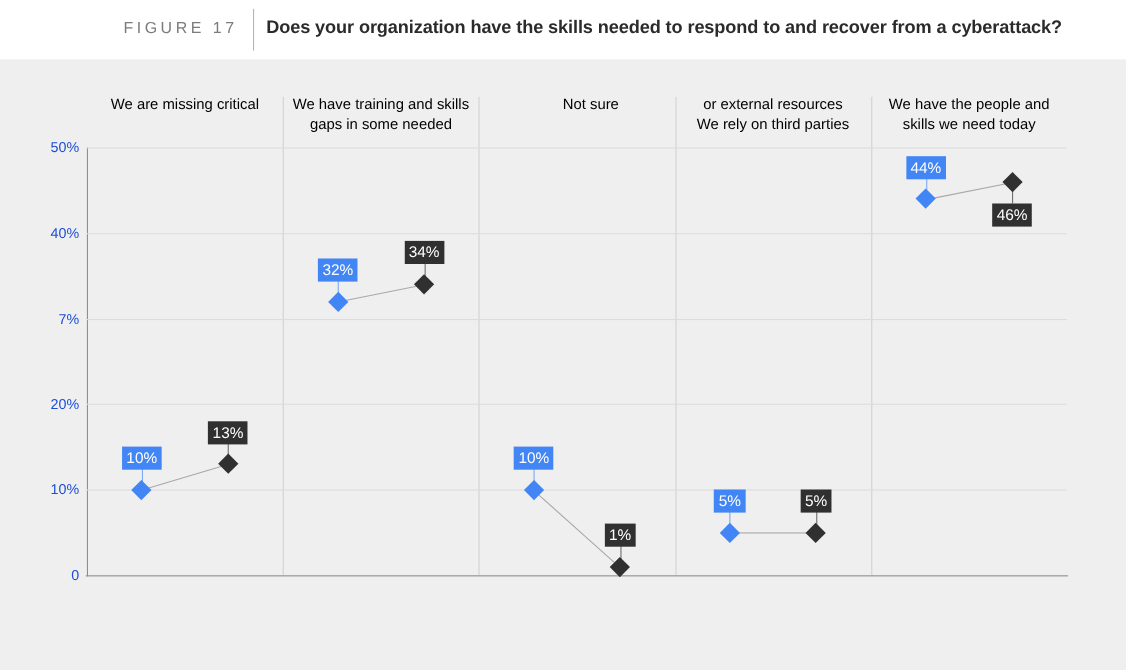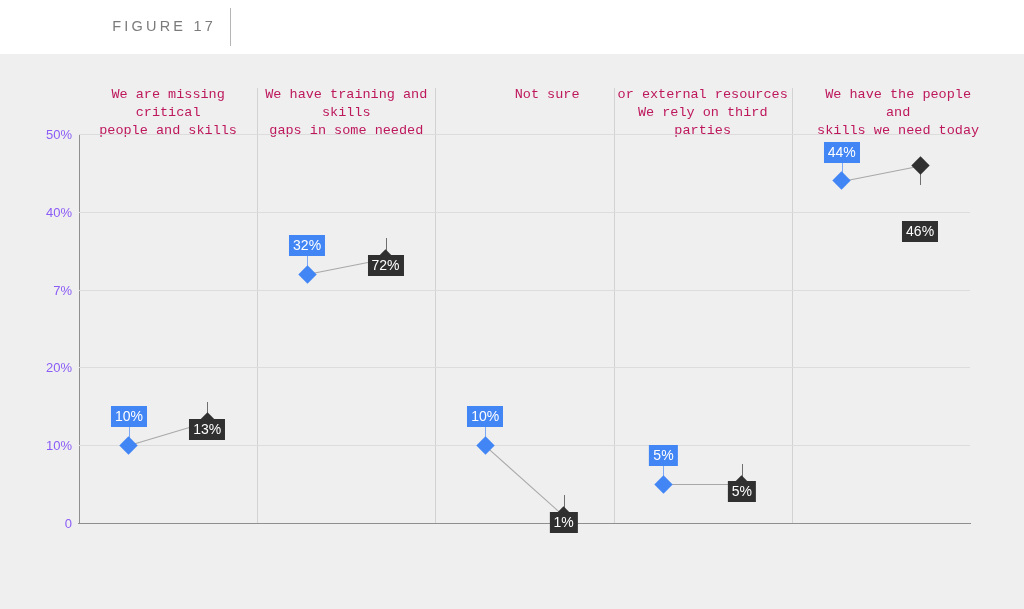--- a/index.html
+++ b/index.html
@@ -88,21 +88,21 @@
     width: 1px;
     height: 390px;
     background: #8f8f8f;
   }
 
   
   .ytick {
     position: absolute;
     right: 1030px;              
     font-size: 13px;
-    color: #8b5cf6;
+    color: #1d4ed8;
     white-space: nowrap;
   }
   #y-axis {
     position: absolute;
     left: 0;
     top: 0;
     width: 72px;
     height: 555px;
   }
   #y-axis .ytick {
@@ -117,22 +117,21 @@
     position: absolute;
     left: 0; top: 0;
     width: 1024px; height: 80px;
   }
   .cat-head {
     position: absolute;
     top: 32px;
     text-align: center;
     font-size: 13.5px;
     line-height: 18px;
-    color: #be185d;
-    font-family: Liberation Mono, monospace;
+    color: #000000;
   }
   .cat-divider {
     position: absolute;
     top: 34px;
     width: 1px;
     height: 435px;
     background: #d2d2d2;
   }
 
   
@@ -164,52 +163,52 @@
     position: absolute;
     font-size: 14px;
     line-height: 18px;
     padding: 1px 4px 2px 4px;
     color: #ffffff;
     white-space: nowrap;
     transform: translateX(-50%);
     text-align: right;
   }
   .dlabel.business { background: #4285f4; }
-  .dlabel.cyber    { background: #303030; margin-top: 36px; }
+  .dlabel.cyber    { background: #303030; }
 </style>
 </head>
 <body>
 
 <div id="header">
   <div id="figure-label">FIGURE 17</div>
   <div id="header-divider"></div>
+  <div id="figure-title">Does your organization have the skills needed to respond to and recover from a cyberattack?</div>
 </div>
 
 <div id="chart">
 
   <div id="cat-headers">
       <div class="cat-head" style="left: 79px; width: 178.2px;">
         <div>We are missing critical</div>
-        <div>people and skills</div>
       </div>
       <div class="cat-head" style="left: 257.2px; width: 178.2px;">
         <div>We have training and skills</div>
         <div>gaps in some needed</div>
       </div>
       <div class="cat-divider" style="left: 257.2px;"></div>
-      <div class="cat-head" style="left: 458px; width: 178.2px;">
+      <div class="cat-head" style="left: 448px; width: 178.2px;">
         <div>Not sure</div>
       </div>
       <div class="cat-divider" style="left: 435.4px;"></div>
       <div class="cat-head" style="left: 613.6px; width: 178.2px;">
         <div>or external resources</div>
         <div>We rely on third parties</div>
       </div>
       <div class="cat-divider" style="left: 613.6px;"></div>
-      <div class="cat-head" style="left: 809px; width: 178.2px;">
+      <div class="cat-head" style="left: 792px; width: 178.2px;">
         <div>We have the people and</div>
         <div>skills we need today</div>
       </div>
       <div class="cat-divider" style="left: 791.8px;"></div>
     </div>
 
   <div id="y-axis">
       <div class="ytick" style="top: 469px;">0</div>
       <div class="ytick" style="top: 391.2px;">10%</div>
       <div class="ytick" style="top: 313.4px;">20%</div>
@@ -233,21 +232,21 @@
       <div class="dlabel business" style="left: 49.896px; top: 272.2px;">10%</div>
       <div class="stem cyber" style="left: 128.304px; top: 267.86px; height: 20px;"></div>
       <div class="marker cyber" title="Cyber leaders: 13%" style="left: 128.304px; top: 287.86px;"></div>
       <div class="dlabel cyber" style="left: 128.304px; top: 248.86px;">13%</div>
       <div class="connector" style="left: 228.096px; top: 140.04px; width: 79.937px; transform: rotate(-11.2245deg);"></div>
       <div class="stem business" style="left: 228.096px; top: 120.04px; height: 20px;"></div>
       <div class="marker business" title="Business leaders: 32%" style="left: 228.096px; top: 140.04px;"></div>
       <div class="dlabel business" style="left: 228.096px; top: 101.04px;">32%</div>
       <div class="stem cyber" style="left: 306.504px; top: 104.48px; height: 20px;"></div>
       <div class="marker cyber" title="Cyber leaders: 34%" style="left: 306.504px; top: 124.48px;"></div>
-      <div class="dlabel cyber" style="left: 306.504px; top: 85.48px;">72%</div>
+      <div class="dlabel cyber" style="left: 306.504px; top: 85.48px;">34%</div>
       <div class="connector" style="left: 406.296px; top: 311.2px; width: 105.122px; transform: rotate(41.7655deg);"></div>
       <div class="stem business" style="left: 406.296px; top: 291.2px; height: 20px;"></div>
       <div class="marker business" title="Business leaders: 10%" style="left: 406.296px; top: 311.2px;"></div>
       <div class="dlabel business" style="left: 406.296px; top: 272.2px;">10%</div>
       <div class="stem cyber" style="left: 484.704px; top: 361.22px; height: 20px;"></div>
       <div class="marker cyber" title="Cyber leaders: 1%" style="left: 484.704px; top: 381.22px;"></div>
       <div class="dlabel cyber" style="left: 484.704px; top: 342.22px;">1%</div>
       <div class="connector" style="left: 584.496px; top: 350.1px; width: 78.408px; transform: rotate(0deg);"></div>
       <div class="stem business" style="left: 584.496px; top: 330.1px; height: 20px;"></div>
       <div class="marker business" title="Business leaders: 5%" style="left: 584.496px; top: 350.1px;"></div>

